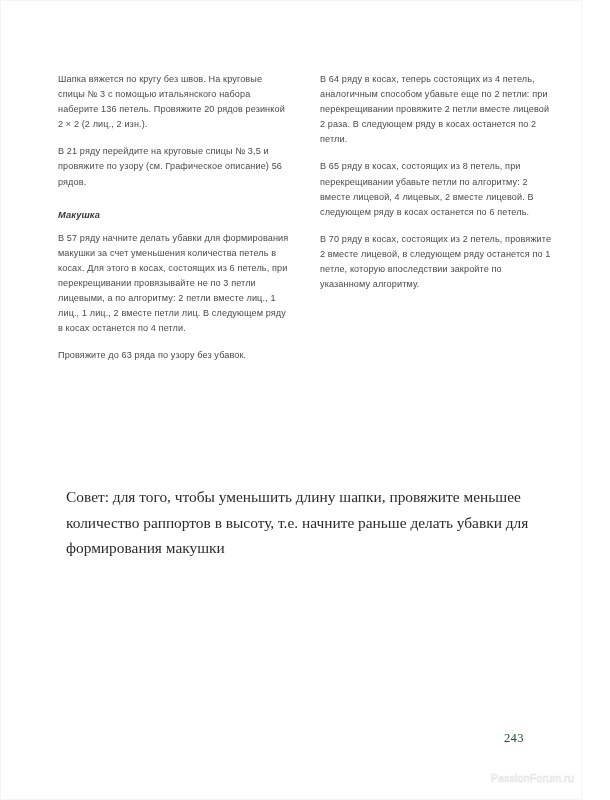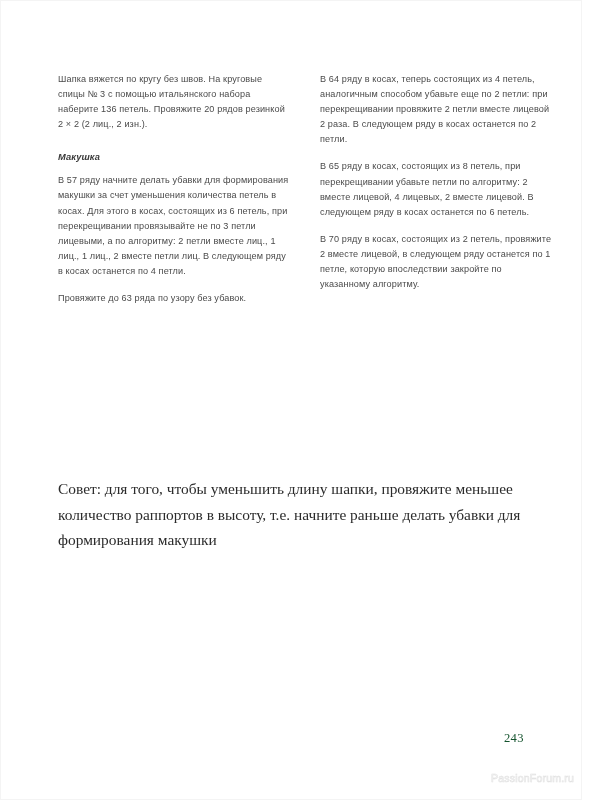--- a/index.html
+++ b/index.html
@@ -67,21 +67,21 @@
     position: absolute;
     left: 58px;
     top: 476px;
     width: 500px;
   }
   .tip {
     font-family: "Liberation Serif", serif;
     font-size: 15.4px;
     line-height: 25.6px;
     color: #2b2b2b;
-    margin: 0;
+    margin: 8px;
   }
   .tip + .tip {
     margin-top: 35px;
   }
 
   .page-number {
     position: absolute;
     right: 58px;
     top: 731px;
     font-family: "Liberation Serif", serif;
@@ -105,20 +105,21 @@
 </style>
 </head>
 <body>
 
 <div class="page">
 
   <div class="columns">
 
     <div class="col">
       <p class="body-par">Шапка вяжется по кругу без швов. На круговые спицы № 3 с помощью итальянского набора наберите 136 петель. Провяжите 20 рядов резинкой 2 × 2 (2 лиц., 2 изн.).</p>
+      <p class="body-par">В 21 ряду перейдите на круговые спицы № 3,5 и провяжите по узору (см. Графическое описание) 56 рядов.</p>
       <h2 class="sub-head">Макушка</h2>
       <p class="body-par">В 57 ряду начните делать убавки для формирования макушки за счет уменьшения количества петель в косах. Для этого в косах, состоящих из 6 петель, при перекрещивании провязывайте не по 3 петли лицевыми, а по алгоритму: 2 петли вместе лиц., 1 лиц., 1 лиц., 2 вместе петли лиц. В следующем ряду в косах останется по 4 петли.</p>
       <p class="body-par">Провяжите до 63 ряда по узору без убавок.</p>
     </div>
 
     <div class="col">
       <p class="body-par">В 64 ряду в косах, теперь состоящих из 4 петель, аналогичным способом убавьте еще по 2 петли: при перекрещивании провяжите 2 петли вместе лицевой 2 раза. В следующем ряду в косах останется по 2 петли.</p>
       <p class="body-par">В 65 ряду в косах, состоящих из 8 петель, при перекрещивании убавьте петли по алгоритму: 2 вместе лицевой, 4 лицевых, 2 вместе лицевой. В следующем ряду в косах останется по 6 петель.</p>
       <p class="body-par">В 70 ряду в косах, состоящих из 2 петель, провяжите 2 вместе лицевой, в следующем ряду останется по 1 петле, которую впоследствии закройте по указанному алгоритму.</p>
     </div>

